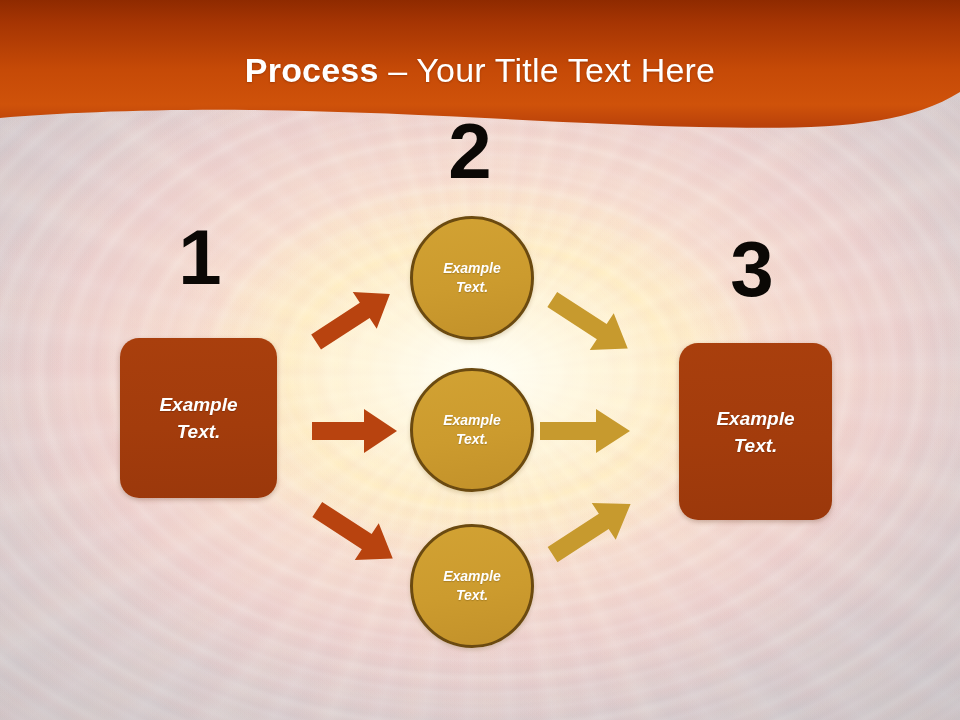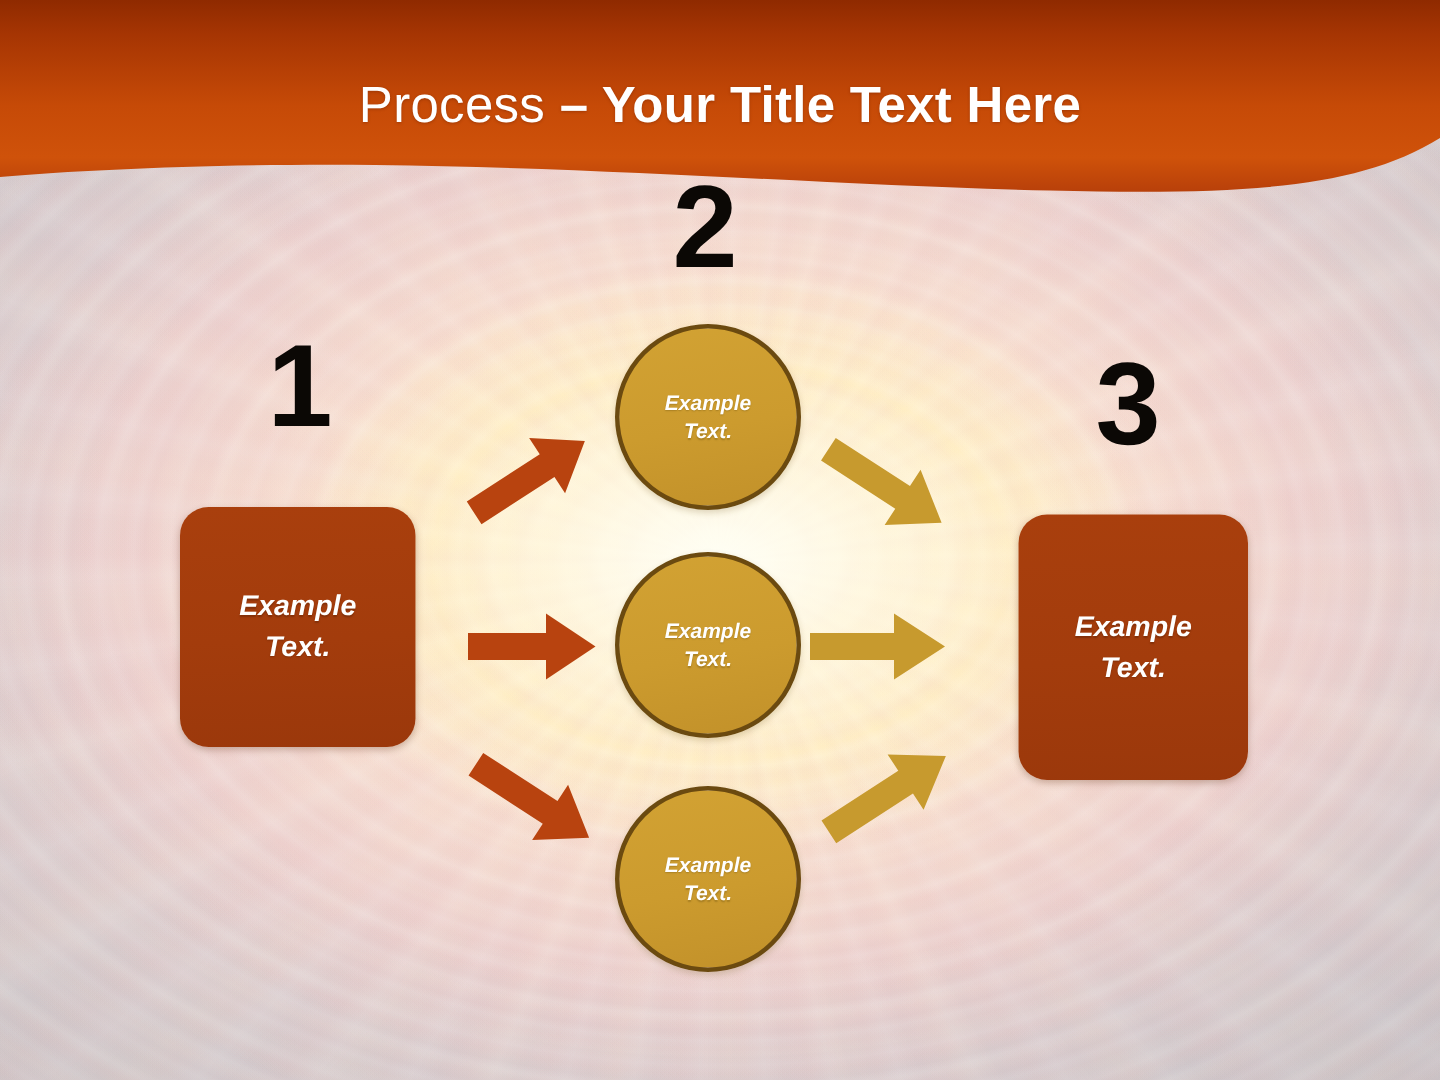--- a/index.html
+++ b/index.html
@@ -100,22 +100,22 @@
     position:absolute; left:0; top:50px;
     width:960px;
     text-align:center;
     color:#ffffff;
     font-size:34px;
     line-height:40px;
     letter-spacing:.2px;
     white-space:nowrap;
     text-shadow:0 1px 2px rgba(90,25,0,.35);
   }
-  #slide-title .t-strong { font-weight:normal; }
-  #slide-title .t-rest   { font-weight:bold; }
+  #slide-title .t-strong { font-weight:bold; }
+  #slide-title .t-rest   { font-weight:normal; }
 
   
   .step-num {
     position:absolute;
     color:#0b0805;
     font-weight:bold;
     font-size:78px;
     line-height:78px;
     text-align:center;
     width:110px;

